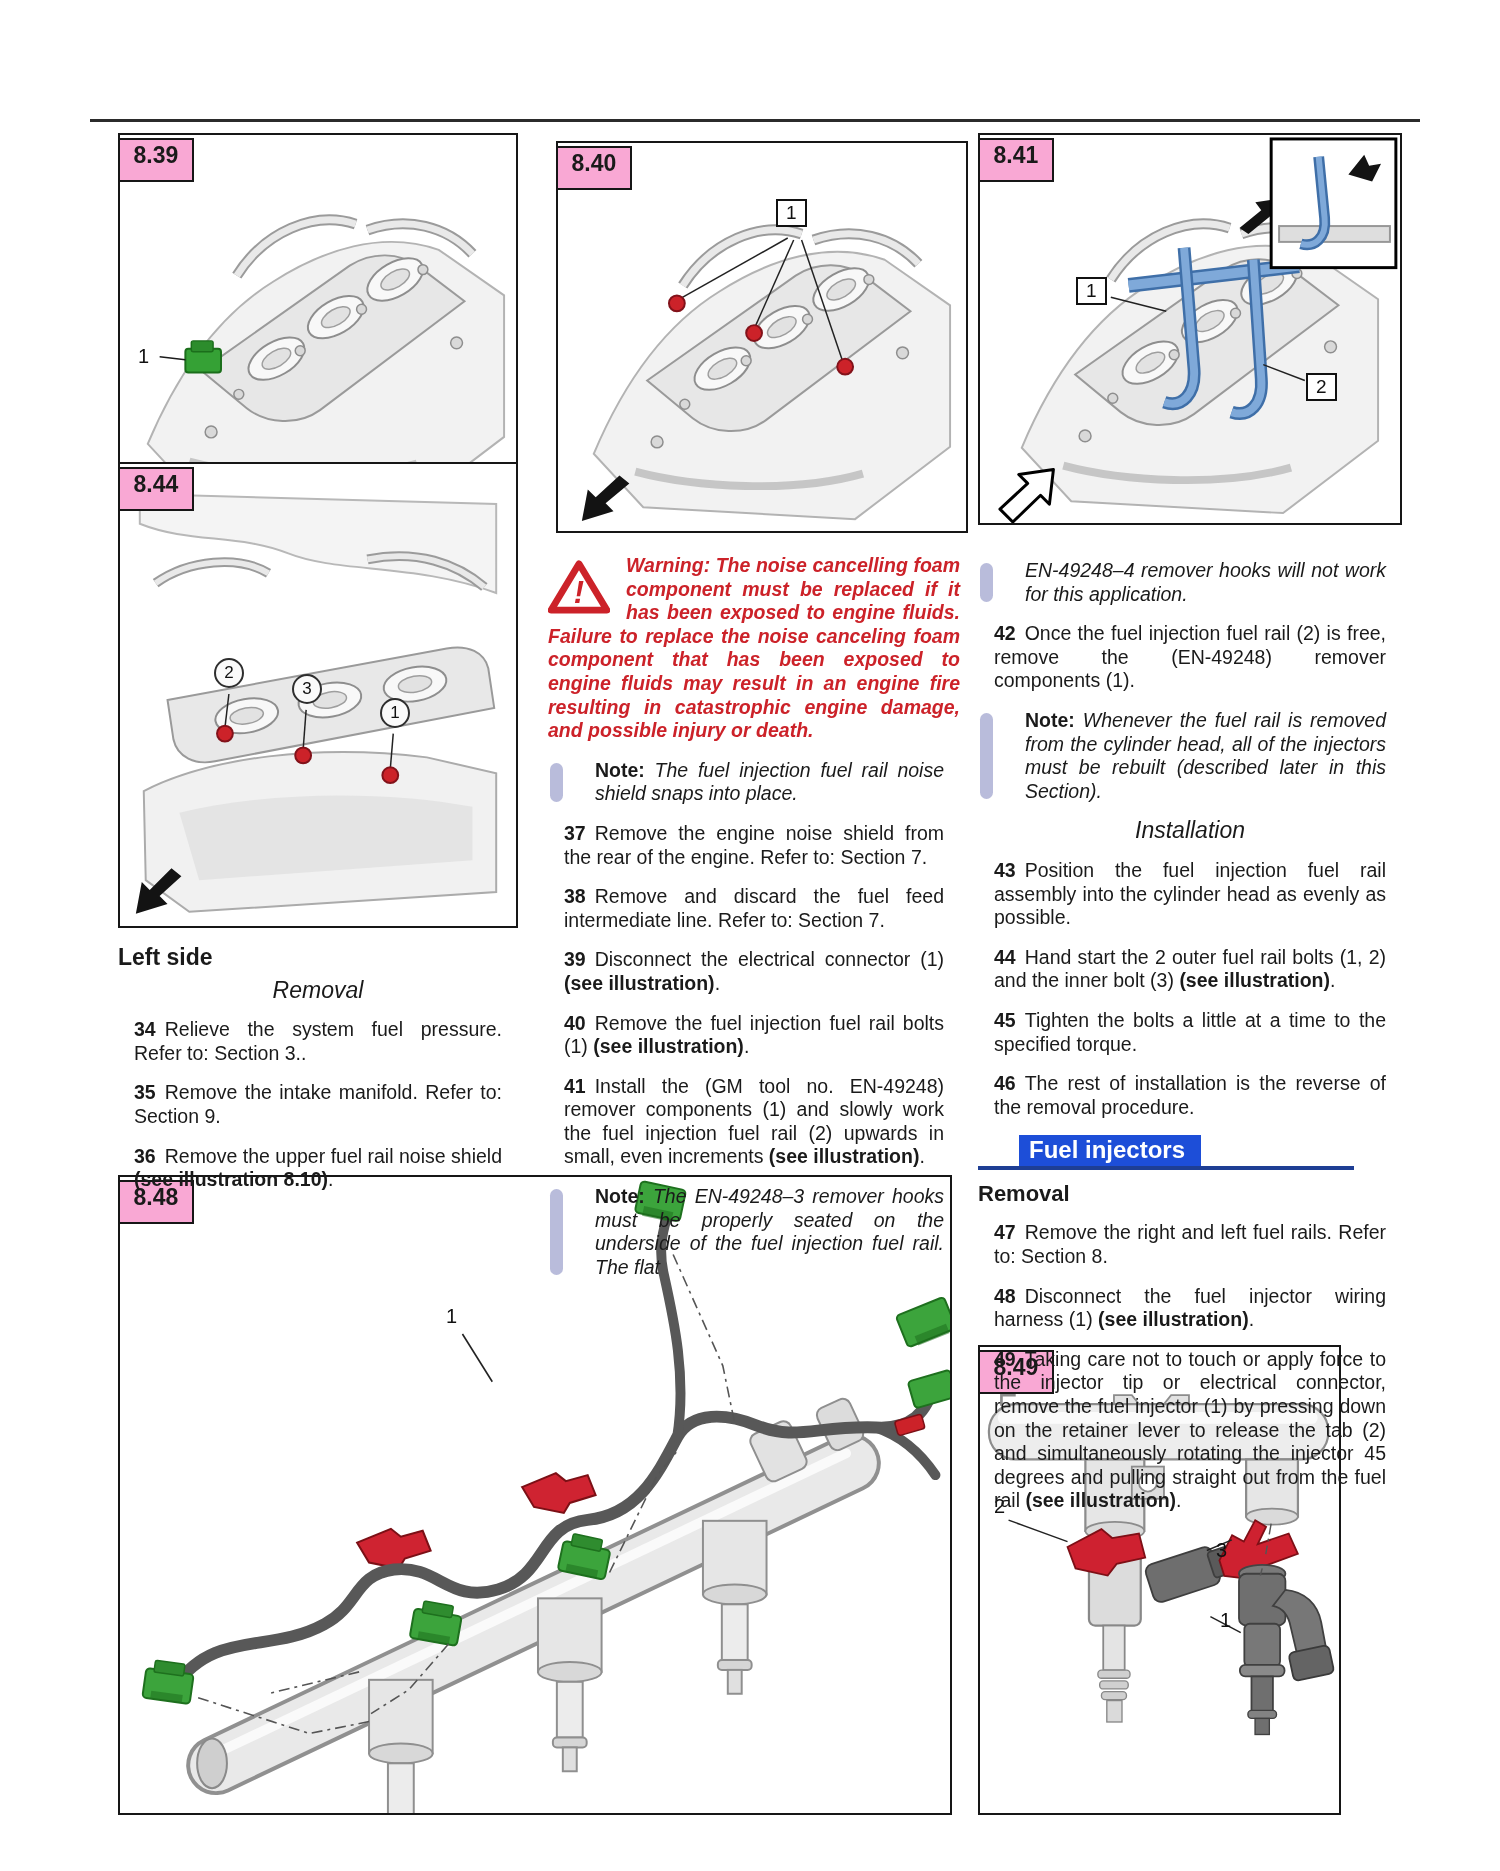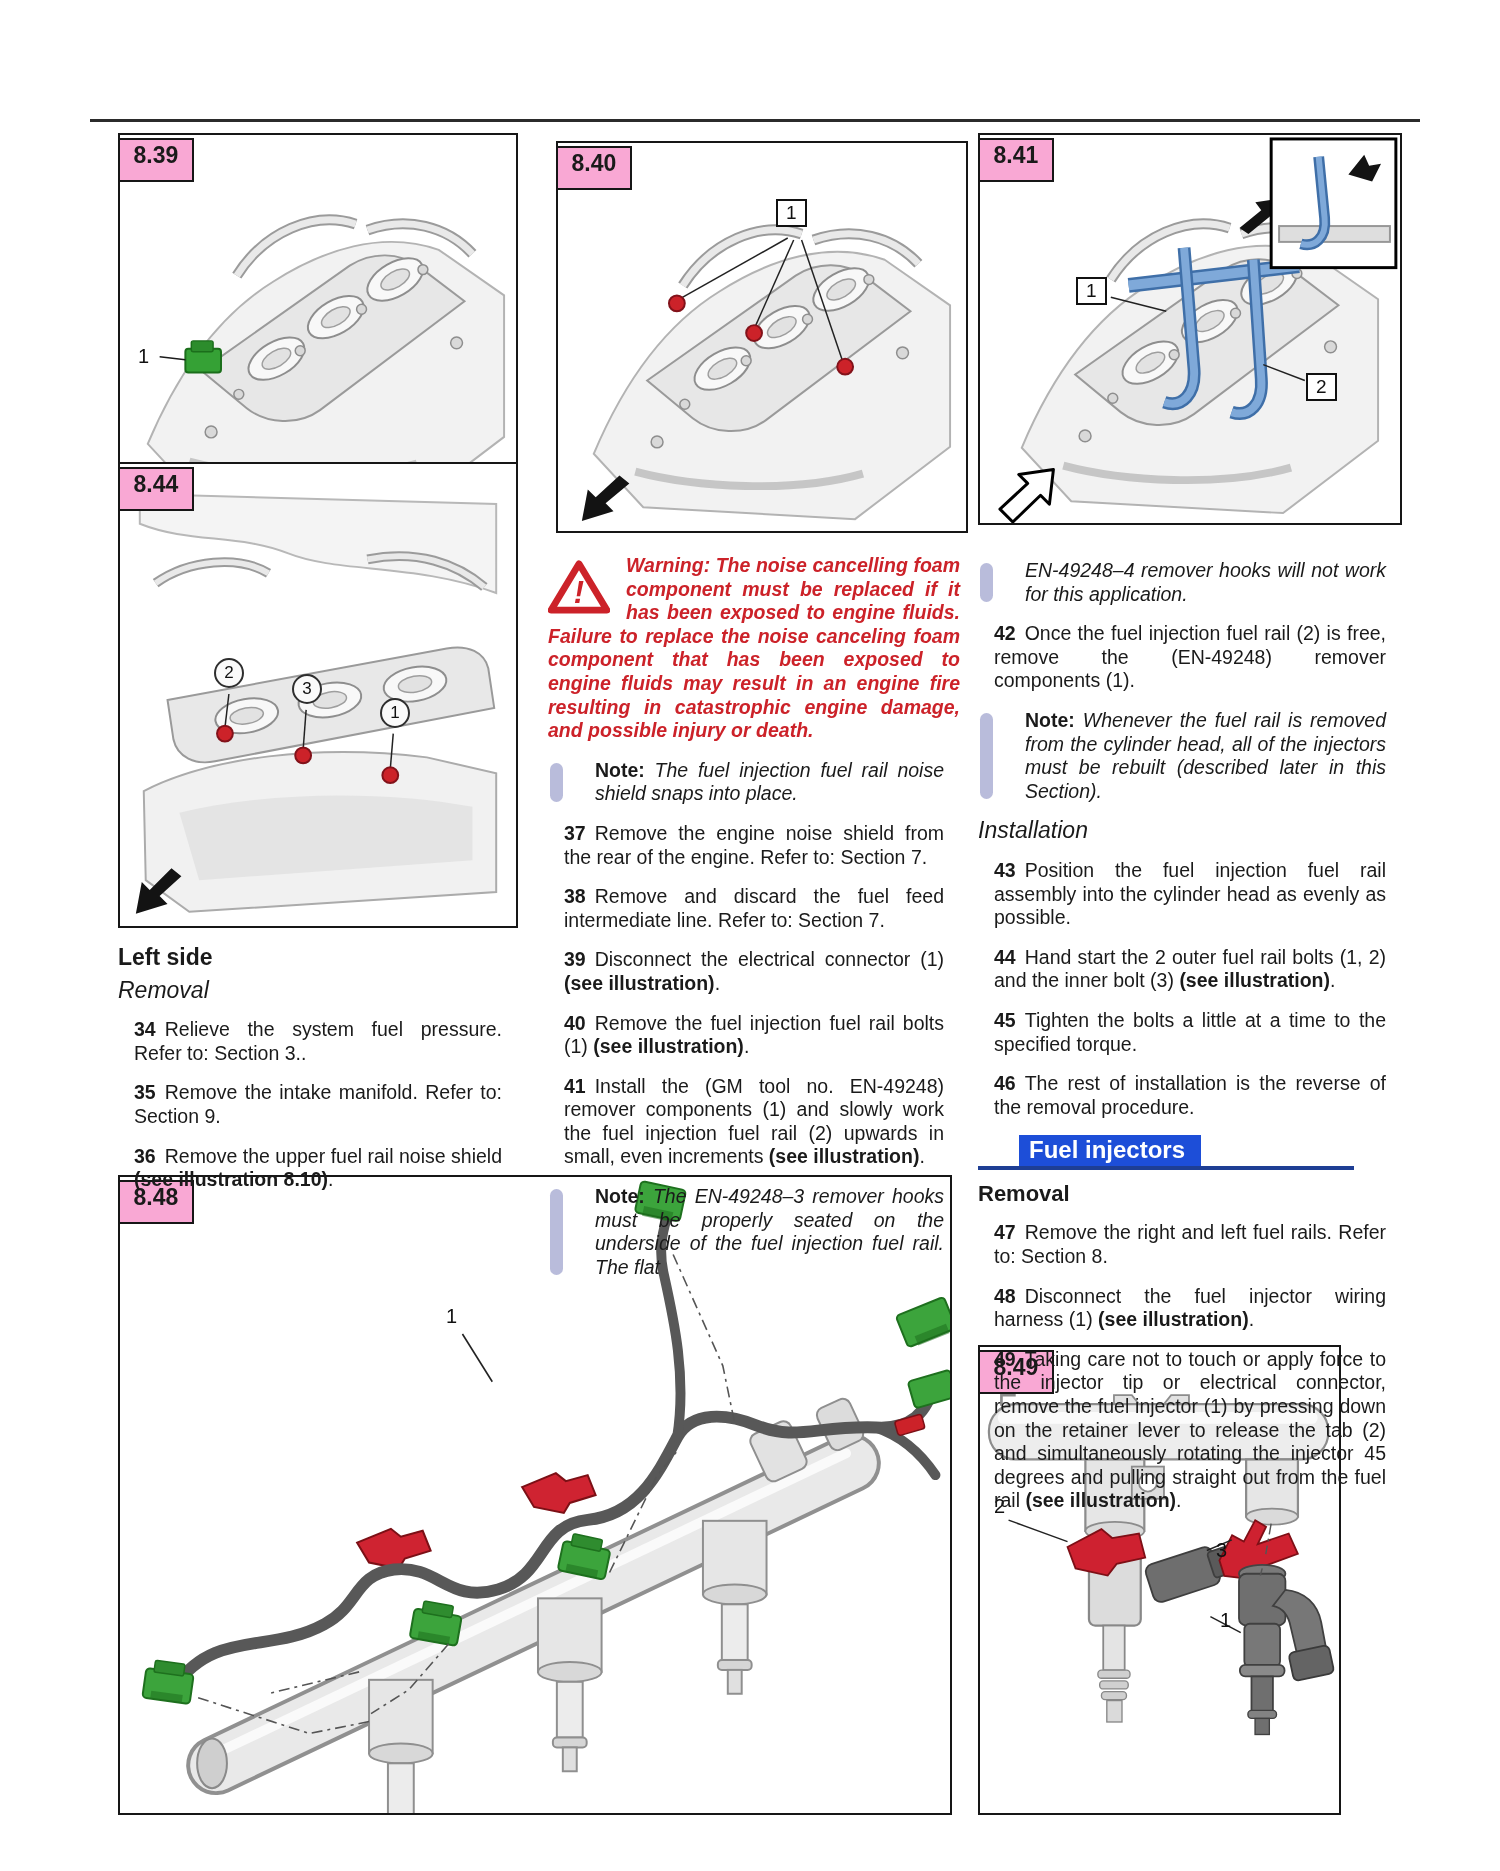--- a/index.html
+++ b/index.html
@@ -27,21 +27,21 @@
   .step span.b:first-child{margin-right:9px;}
   span.b{font-weight:bold;}
   span.i{font-style:italic;}
   .note{position:relative;padding-left:31px;margin:10px 0 9px;}
   .notebar{position:absolute;left:2px;top:4px;bottom:4px;width:13px;border-radius:7px;background:#b9bcdb;}
   .note-text{text-align:justify;}
   .warning{color:#cc2229;margin:6px 0 10px;}
   .warning p{text-align:justify;font-weight:bold;font-style:italic;margin:0;}
   .warnicon{float:left;margin:5px 16px 2px 0;}
   .h-main{font-size:23px;font-weight:bold;margin:0 0 9px;}
-  .h-sub{font-size:23px;font-style:italic;margin:2px 0 7px;}
+  .h-sub{font-size:23px;font-style:italic;margin:2px 0 7px;text-align:center;}
   .h-bold2{font-size:22px;font-weight:bold;margin:12px 0 8px;}
   .section-bar{border-bottom:4px solid #1e3e94;margin:16px 48px 10px 0;}
   .section-label{background:#1d4ed8;color:#fff;font-weight:bold;font-size:24px;
                  padding:3px 16px 4px 10px;display:inline-block;margin-left:41px;}
 </style>
 </head>
 <body>
 
 <svg width="0" height="0" style="position:absolute">
   <defs>

